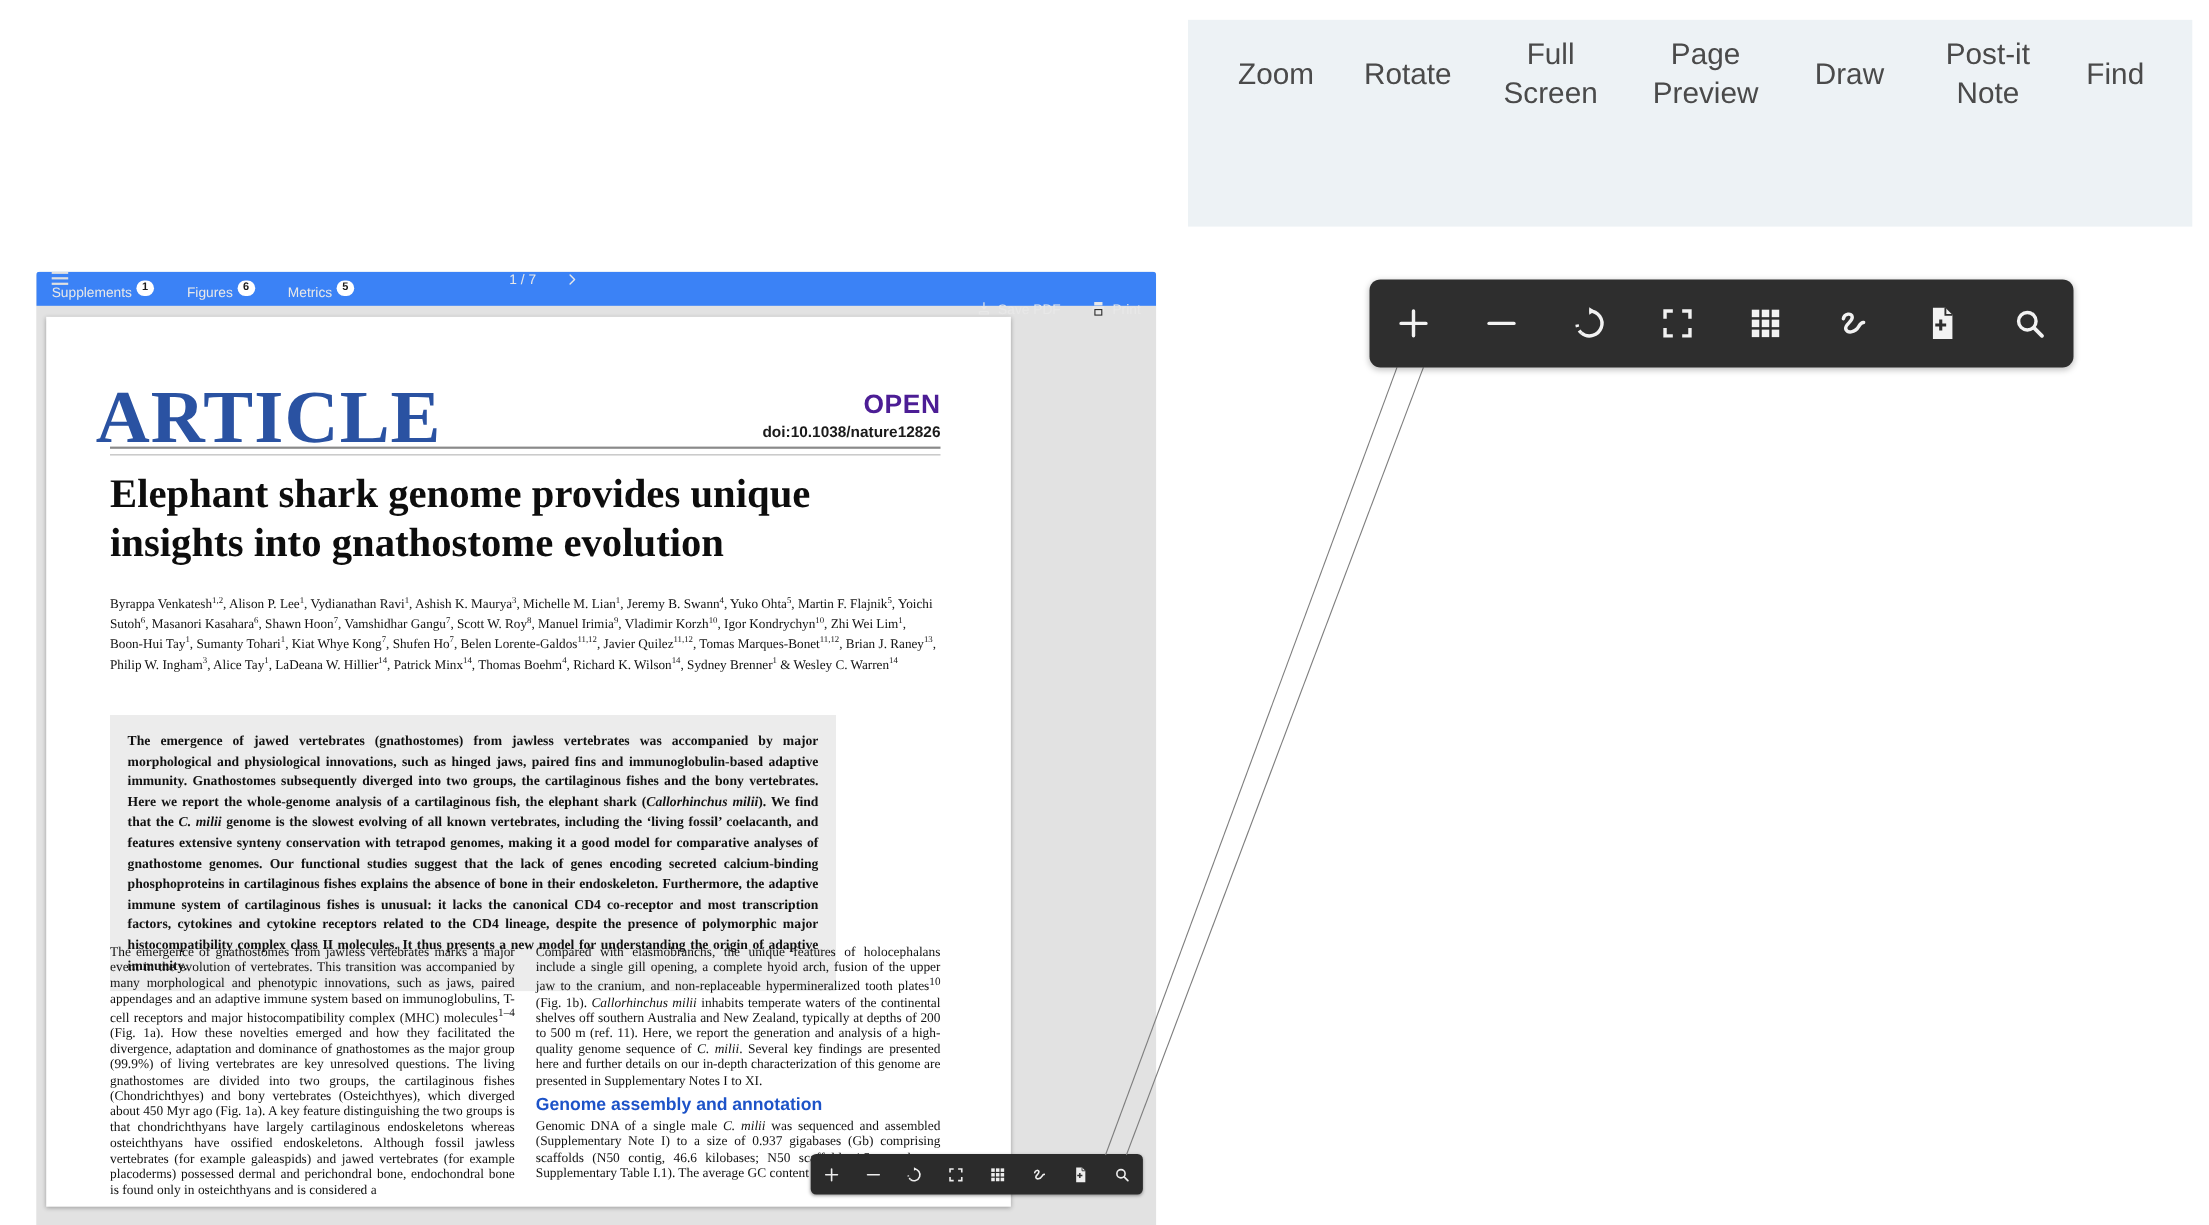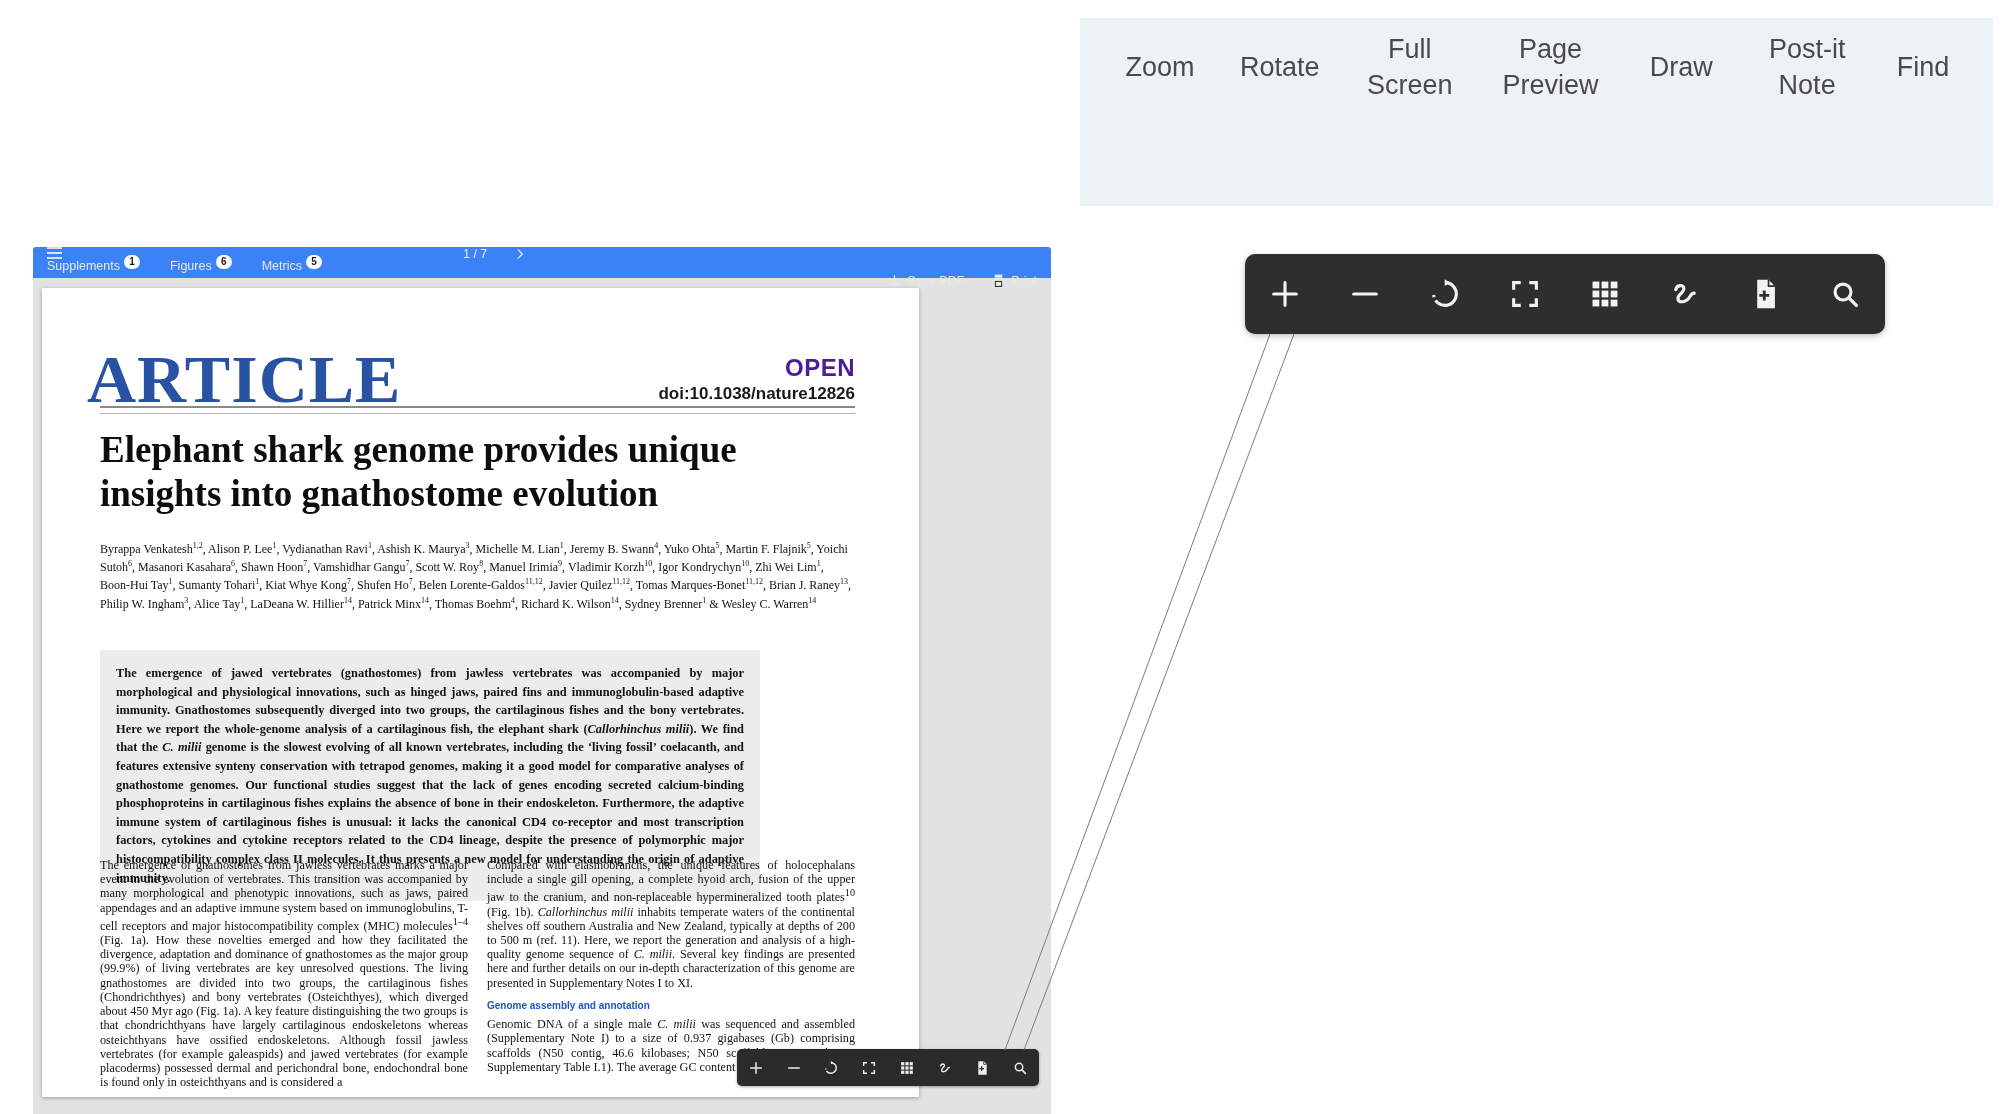--- a/index.html
+++ b/index.html
@@ -49,38 +49,38 @@
   .pdf-action svg { width:15px; height:15px; }
 
   
   .page { position:absolute; left:9px; top:41px; width:877px; height:809px; background:#ffffff;
           box-shadow:0 1px 4px rgba(0,0,0,.30); font-family:"Liberation Serif", serif;
           color:#111; overflow:hidden; }
   .kicker { position:absolute; left:45px; top:52px; font-size:68px; color:#2a52a2; letter-spacing:1px;font-weight:bold; }
   .open-block { position:absolute; right:64px; top:66px; text-align:right; }
   .open-label { font-family:"Liberation Sans", sans-serif; font-weight:bold; font-size:24px;
                 color:#4c1d95; letter-spacing:.5px; }
-  .doi { font-family:"Liberation Sans", sans-serif; font-weight:bold; font-size:17px;
+  .doi { font-family:"Liberation Sans", sans-serif; font-weight:bold; font-size:14px;
          color:#1a1a1a; margin-top:2px; }
   .rules { position:absolute; left:58px; right:64px; top:118px; }
   .rules .r1 { border-top:2.5px solid #8a8a8a; }
   .rules .r2 { border-top:1px solid #b5b5b5; margin-top:5px; }
   .art-title { position:absolute; left:58px; top:140px; width:640px; font-size:37px;
                font-weight:bold; line-height:1.2; color:#0d0d0d; }
   .authors { position:absolute; left:58px; top:252px; width:755px; font-size:12px;
              line-height:1.52; color:#111; }
   .authors sup { font-size:8px; }
   .abstract { position:absolute; left:58px; top:362px; width:660px; background:#ececec;
               padding:14px 16px; font-size:12.4px; font-weight:bold; line-height:1.5;
               text-align:justify; }
   .columns { position:absolute; left:58px; top:570px; width:755px; height:239px; display:flex;
              gap:19px; overflow:hidden; }
   .col { width:368px; font-size:12.2px; line-height:14.2px; text-align:justify; }
   .col p { margin:0; }
-  .sec-head { font-family:"Liberation Sans", sans-serif; font-weight:bold; font-size:10px;
+  .sec-head { font-family:"Liberation Sans", sans-serif; font-weight:bold; font-size:16px;
               color:#1d53c8; margin:9px 0 4px; text-align:left; }
 
   
   .small-toolbar { position:absolute; left:704px; top:802px; width:302px; height:37px;
                    background:#2b2b2b; border-radius:5px; display:flex; align-items:center;
                    justify-content:space-around; z-index:3; box-shadow:0 1px 3px rgba(0,0,0,.35); }
   .small-toolbar .tb-btn { width:22px; height:22px; display:flex; align-items:center;
                            justify-content:center; color:#eeeeee; cursor:pointer; }
   .small-toolbar .tb-btn svg { width:16px; height:16px; }
 </style>

